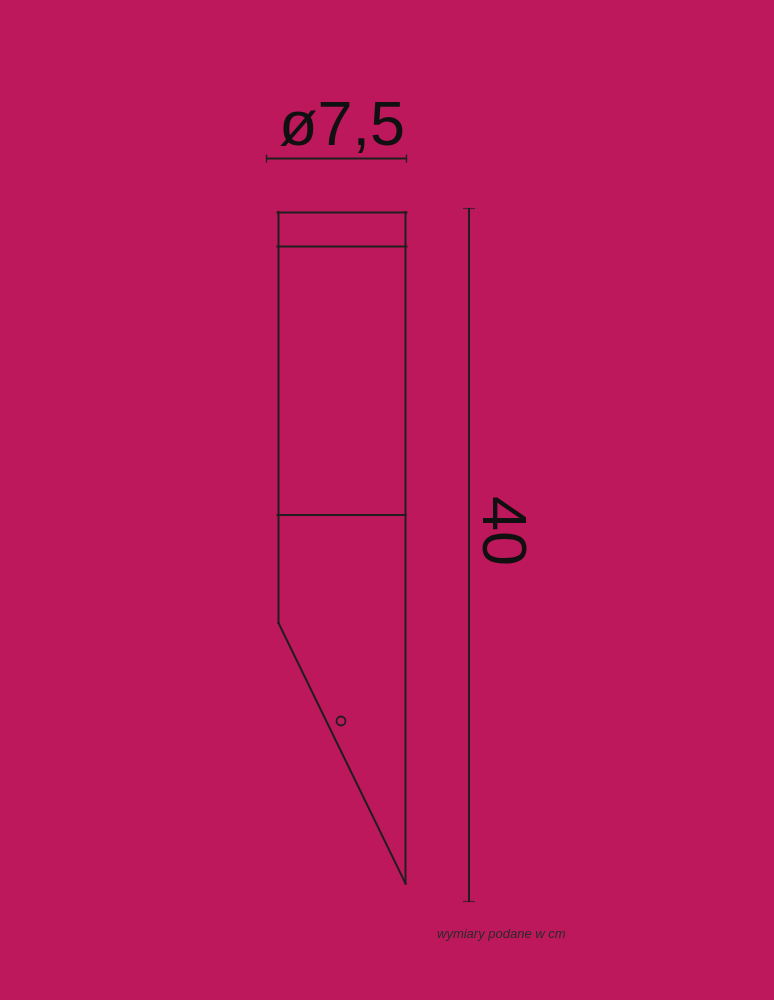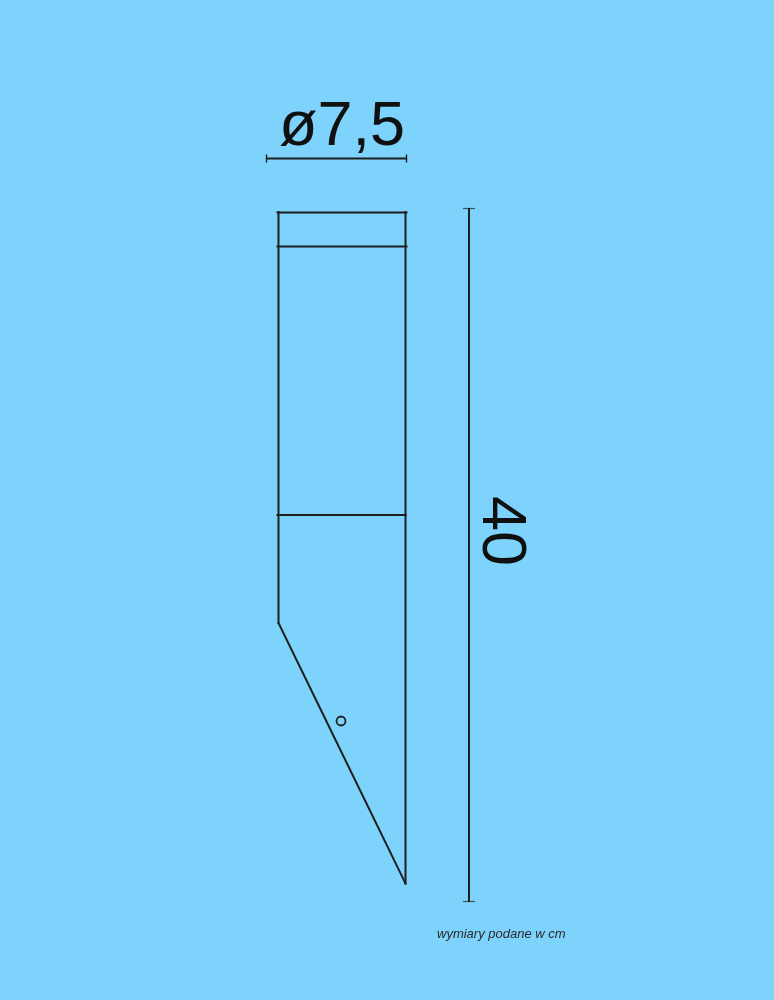--- a/index.html
+++ b/index.html
@@ -4,21 +4,21 @@
 <style>
   html, body {
     margin: 0;
     padding: 0;
     background: #ffffff;
   }
   #canvas {
     position: relative;
     width: 774px;
     height: 1000px;
-    background: #7dd3fc;
+    background: #be185d;
     overflow: hidden;
   }
   svg { display: block; }
   text {
     font-family: "Liberation Sans", sans-serif;
   }
   .dim-label {
     font-size: 63px;
     letter-spacing: 0px;
   }

